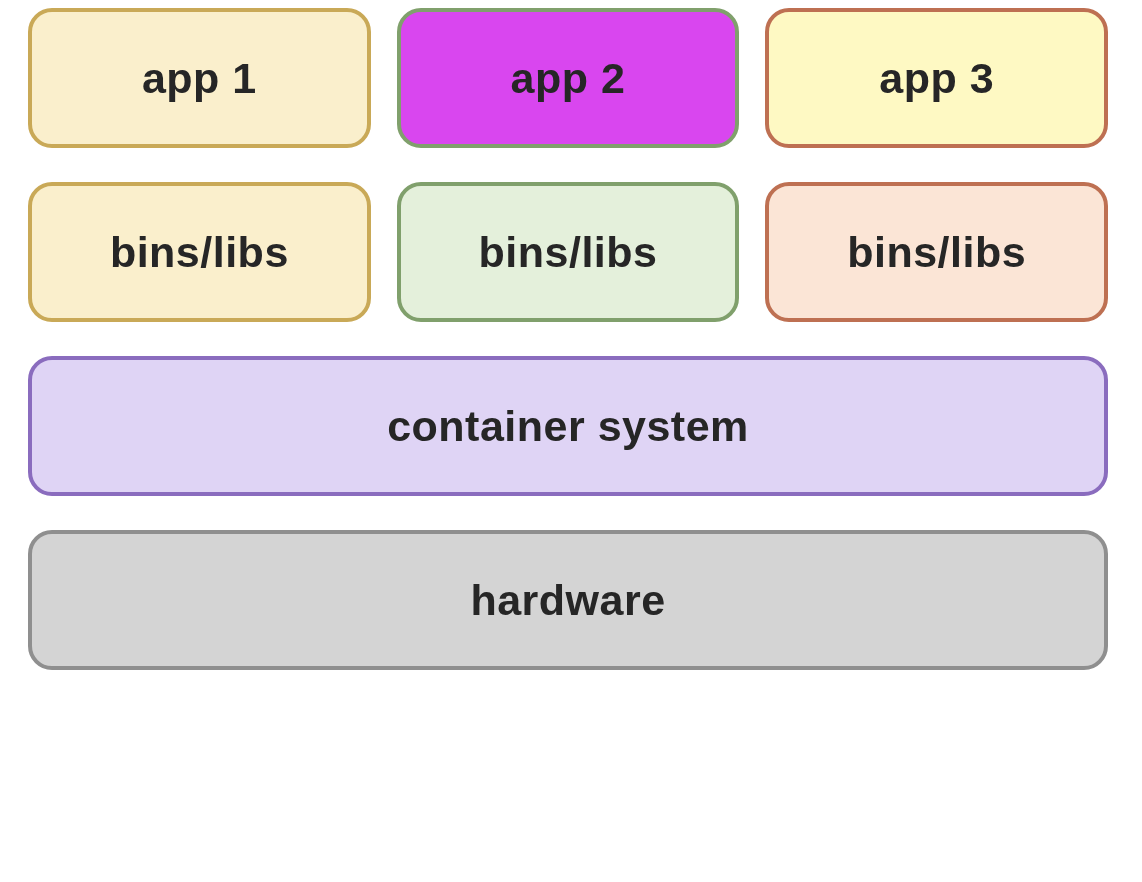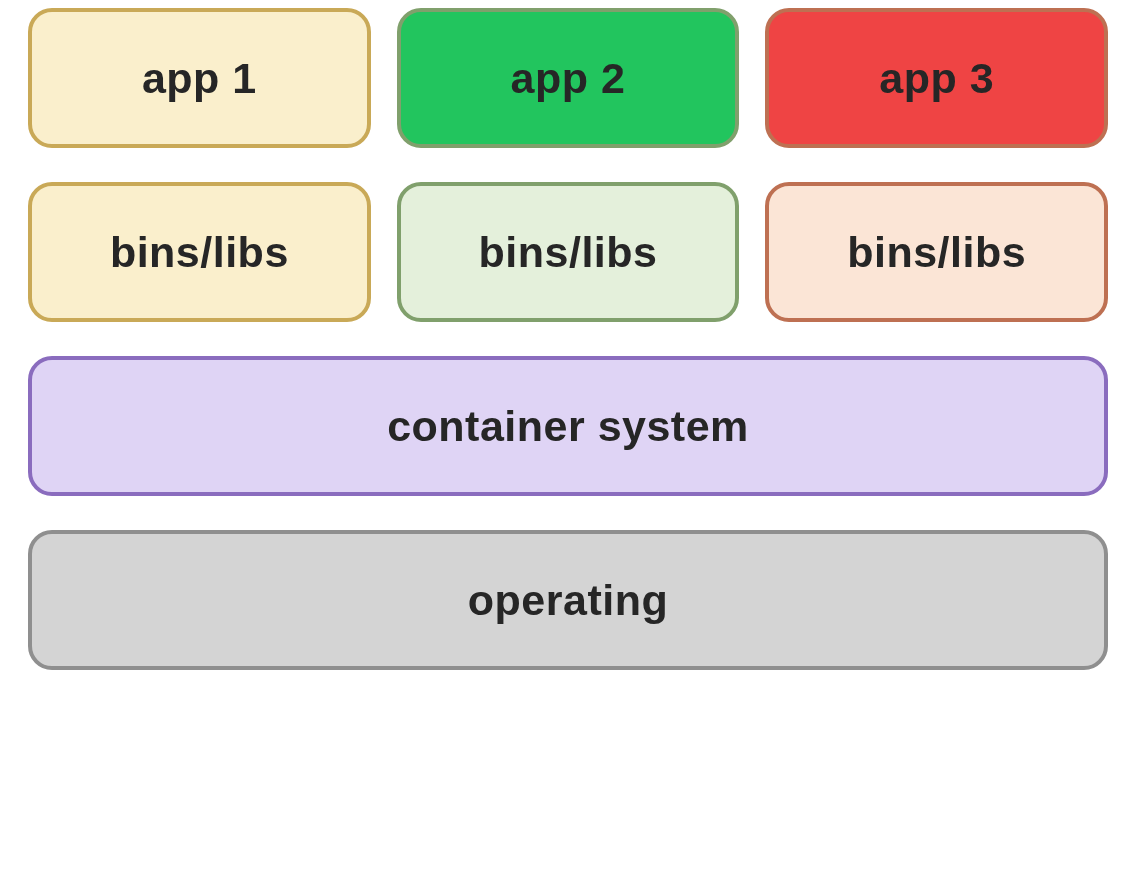--- a/index.html
+++ b/index.html
@@ -45,28 +45,28 @@
     width: 100%;
   }
 </style>
 </head>
 <body>
 
 <div class="diagram" style="color: rgb(38, 38, 38); background-color: rgb(255, 255, 255);">
 
   <div class="cols-row">
     <div class="box col-box" style="background-color: rgb(250, 239, 204); border-color: rgb(201, 169, 87);">app 1</div>
-    <div class="box col-box" style="background-color: #22c55e; border-color: rgb(128, 160, 108);">app 2</div>
-    <div class="box col-box" style="background-color: #ef4444; border-color: rgb(190, 112, 82);">app 3</div>
+    <div class="box col-box" style="background-color: #d946ef; border-color: rgb(128, 160, 108);">app 2</div>
+    <div class="box col-box" style="background-color: #fef9c3; border-color: rgb(190, 112, 82);">app 3</div>
   </div>
 
   <div class="cols-row">
     <div class="box col-box" style="background-color: rgb(250, 239, 204); border-color: rgb(201, 169, 87);">bins/libs</div>
     <div class="box col-box" style="background-color: rgb(228, 240, 219); border-color: rgb(128, 160, 108);">bins/libs</div>
     <div class="box col-box" style="background-color: rgb(251, 229, 214); border-color: rgb(190, 112, 82);">bins/libs</div>
   </div>
 
   <div class="box full-box" style="background-color: rgb(223, 212, 245); border-color: rgb(138, 108, 190);">container system</div>
 
 
-  <div class="box full-box" style="background-color: rgb(212, 212, 212); border-color: rgb(143, 143, 143);">operating</div>
+  <div class="box full-box" style="background-color: rgb(212, 212, 212); border-color: rgb(143, 143, 143);">hardware</div>
 
 </div>
 
 </body></html>

